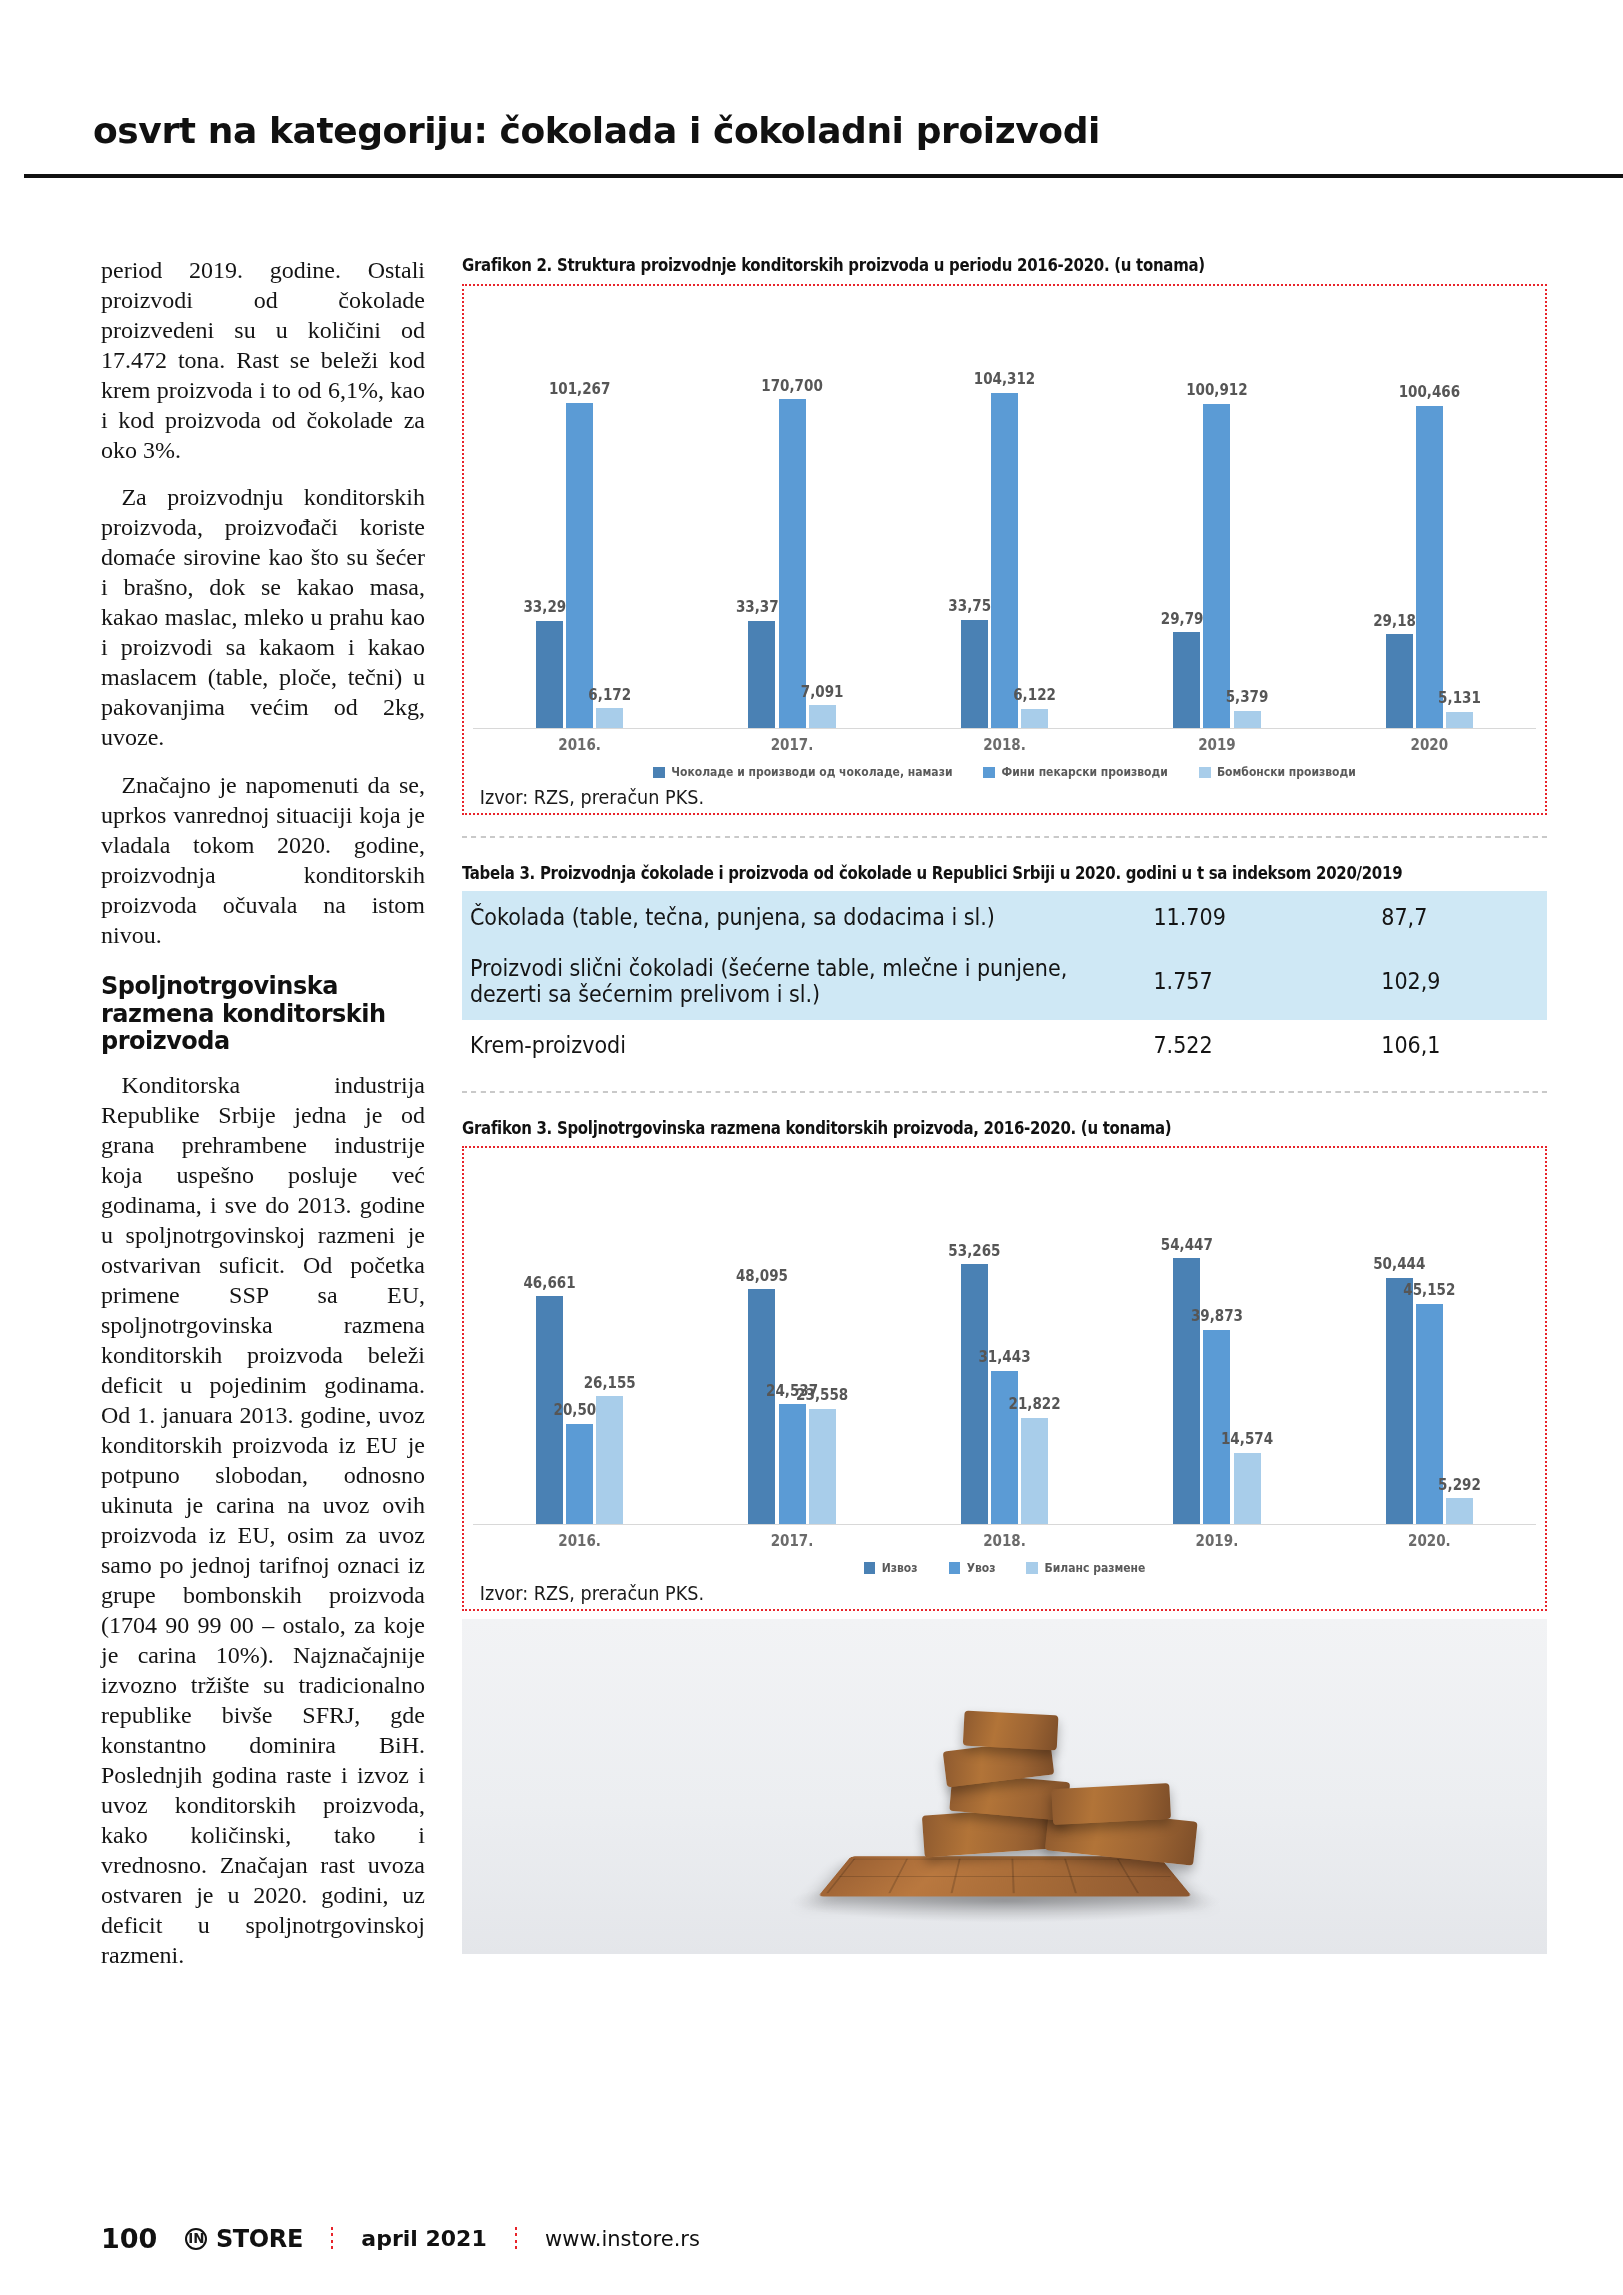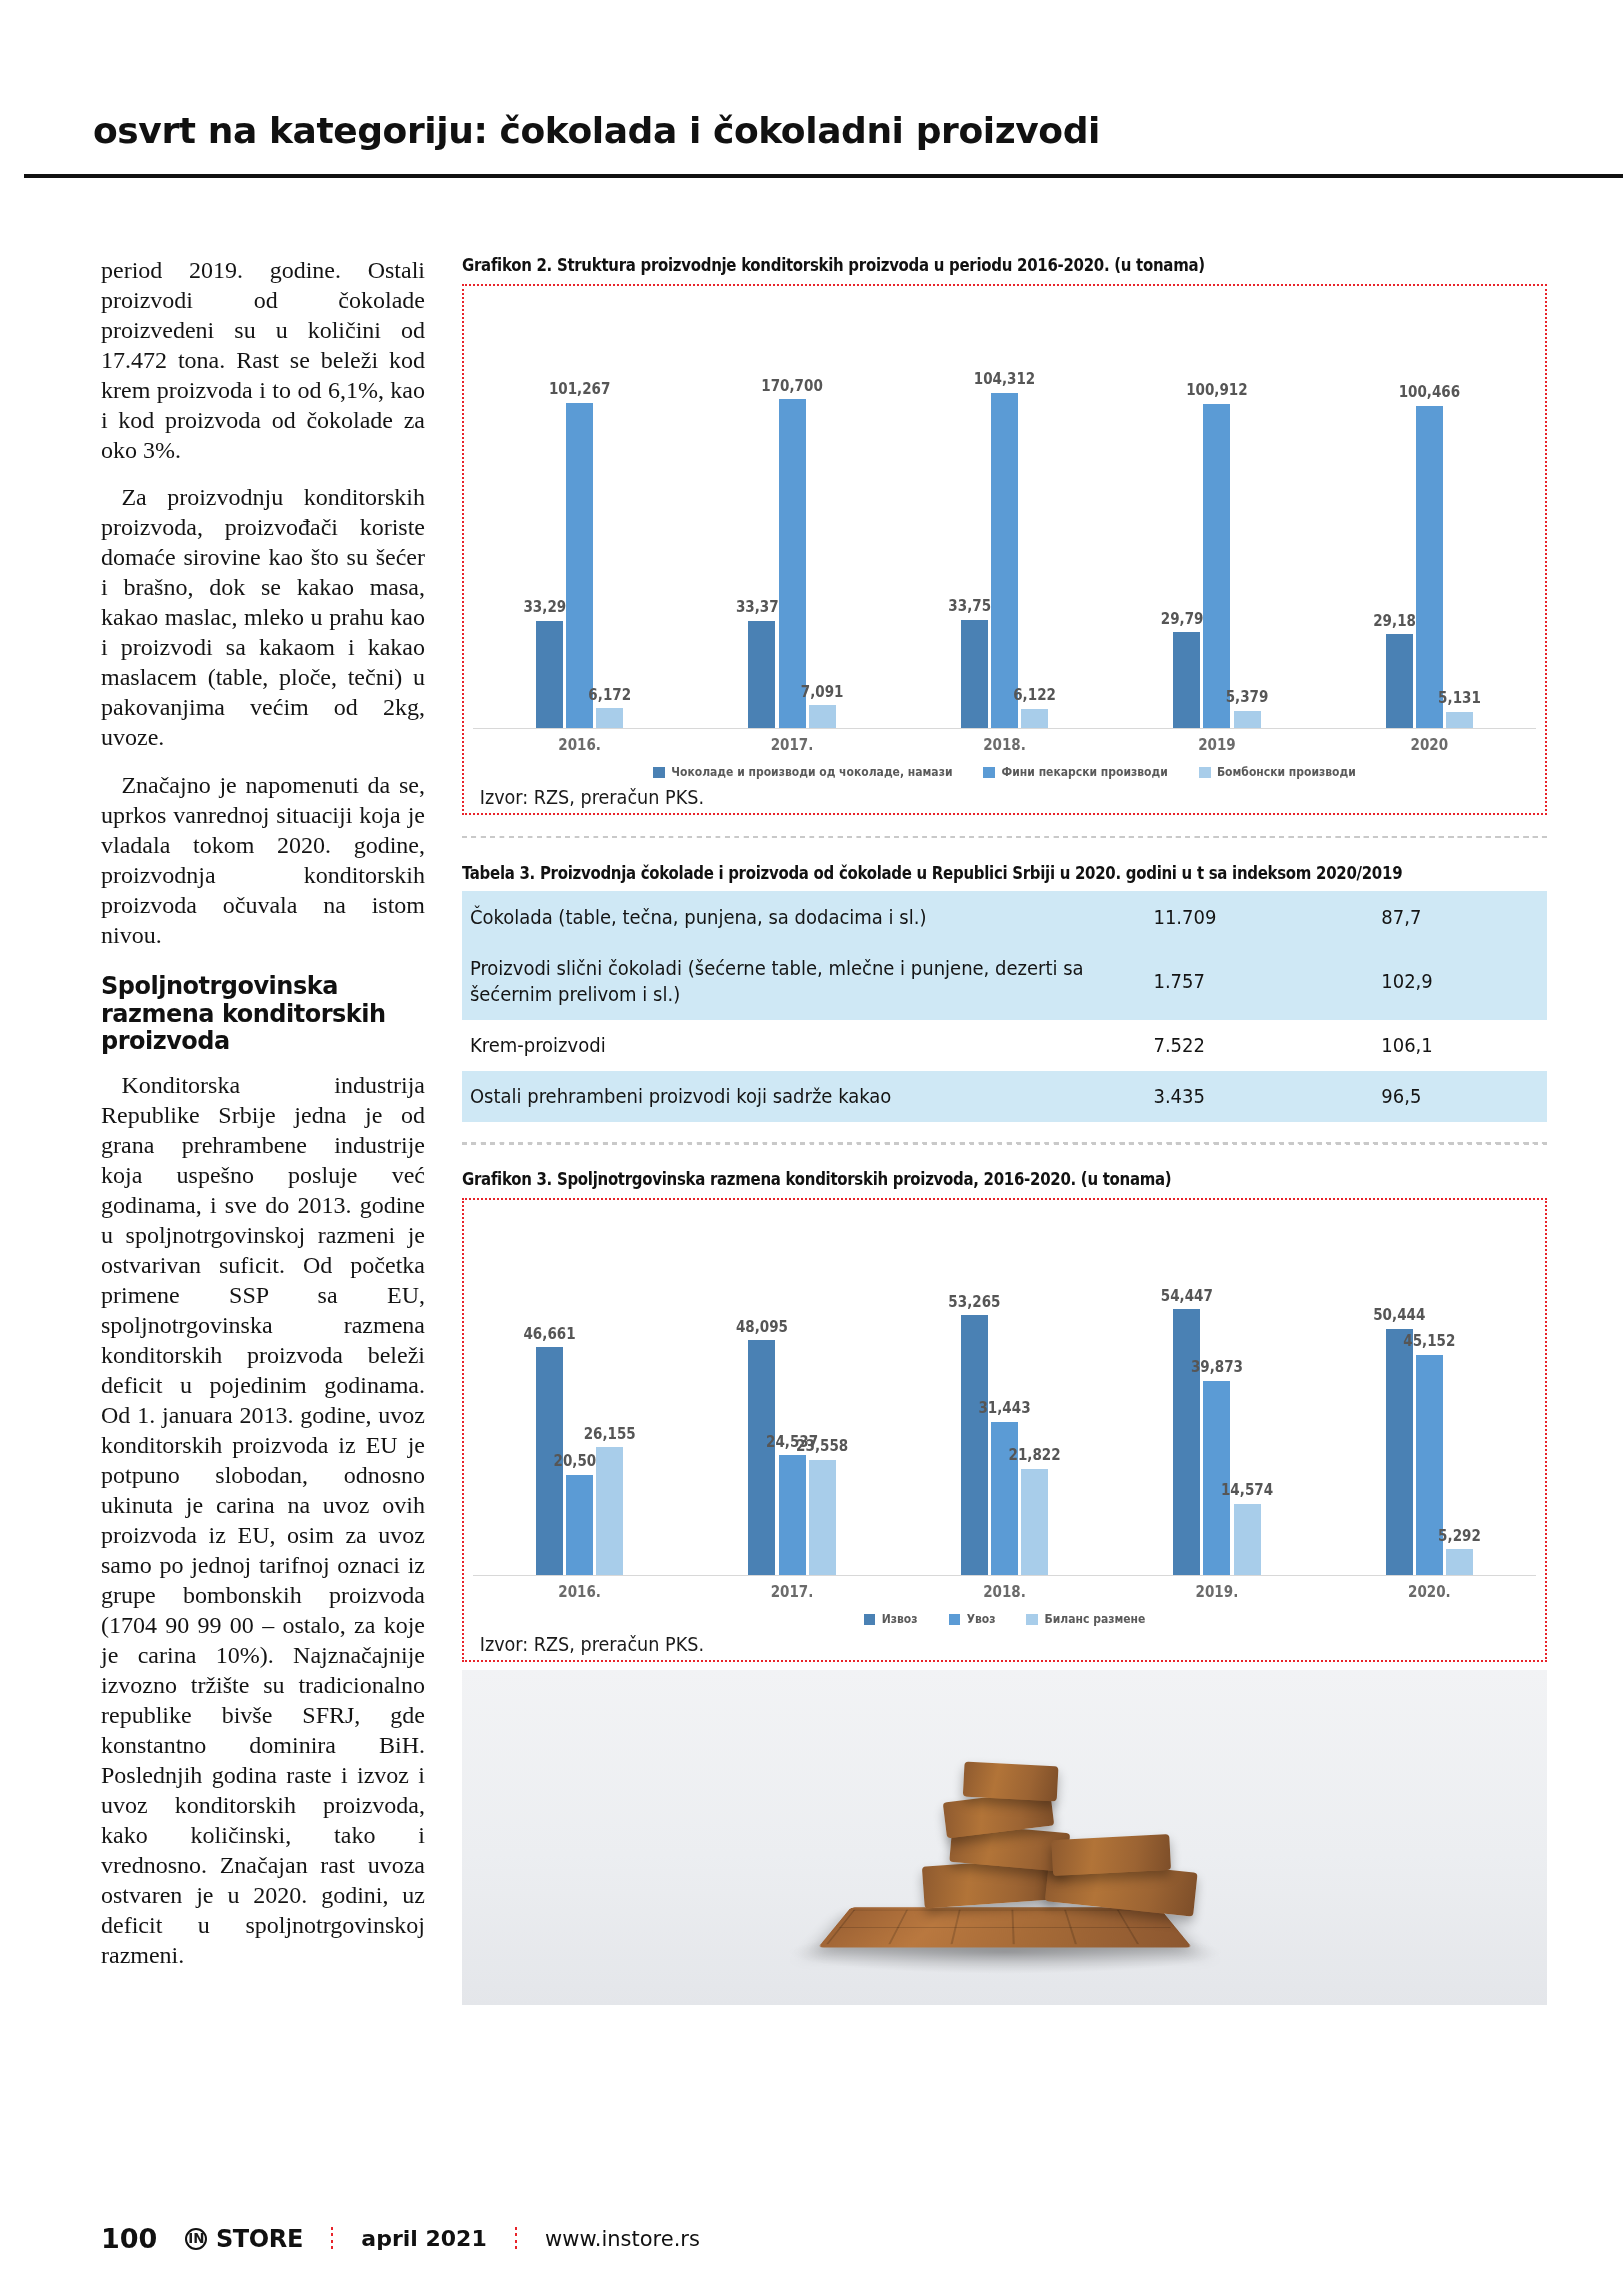--- a/index.html
+++ b/index.html
@@ -176,21 +176,21 @@
         transparent 4.7px, transparent 9.4px);
   }
 
   
   table.data-table {
     width: 100%;
     border-collapse: collapse;
     font-family: "DejaVu Sans Condensed", "DejaVu Sans", sans-serif;
   }
   table.data-table td {
-    font-size: 20px;
+    font-size: 23px;
     color: #141414;
     padding: 12.6px 7.9px;
     vertical-align: middle;
     line-height: 26px;
   }
   table.data-table tr.alt { background: #cfe8f5; }
   td.c-name { width: 63%; padding-left: 11px; }
   td.c-val  { width: 21%; text-align: left; }
   td.c-idx  { width: 16%; text-align: left; }
 
@@ -407,25 +407,20 @@
         <tr class="alt">
           <td class="c-name">Proizvodi slični čokoladi (šećerne table, mlečne i punjene, dezerti sa šećernim prelivom i sl.)</td>
           <td class="c-val">1.757</td>
           <td class="c-idx">102,9</td>
         </tr>
         <tr>
           <td class="c-name">Krem-proizvodi</td>
           <td class="c-val">7.522</td>
           <td class="c-idx">106,1</td>
         </tr>
-        <tr class="alt">
-          <td class="c-name">Ostali prehrambeni proizvodi koji sadrže kakao</td>
-          <td class="c-val">3.435</td>
-          <td class="c-idx">96,5</td>
-        </tr>
       </tbody>
   </table>
 
   <div class="sep"></div>
 
   <div class="fig-caption">Grafikon 3. Spoljnotrgovinska razmena konditorskih proizvoda, 2016-2020. (u tonama)</div>
   <div class="dotted-box">
     <div class="chart-area">
       <div class="plot" id="plot3" style="height:369px;">
           <div class="grp">

